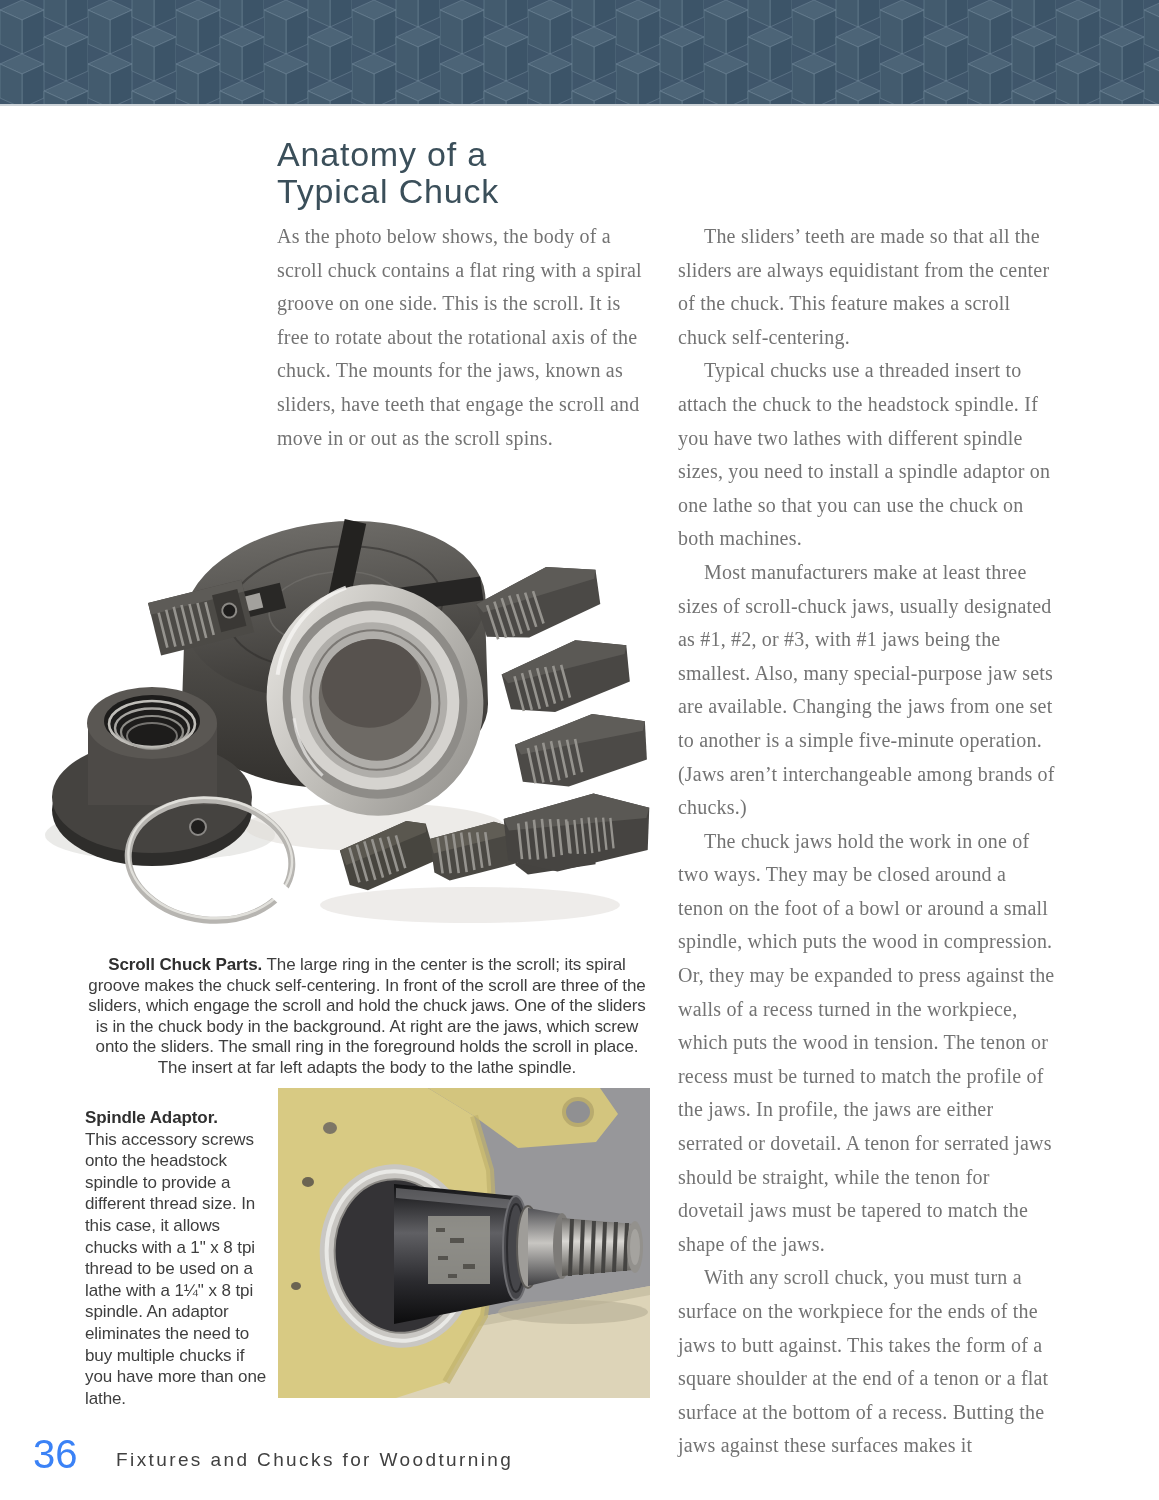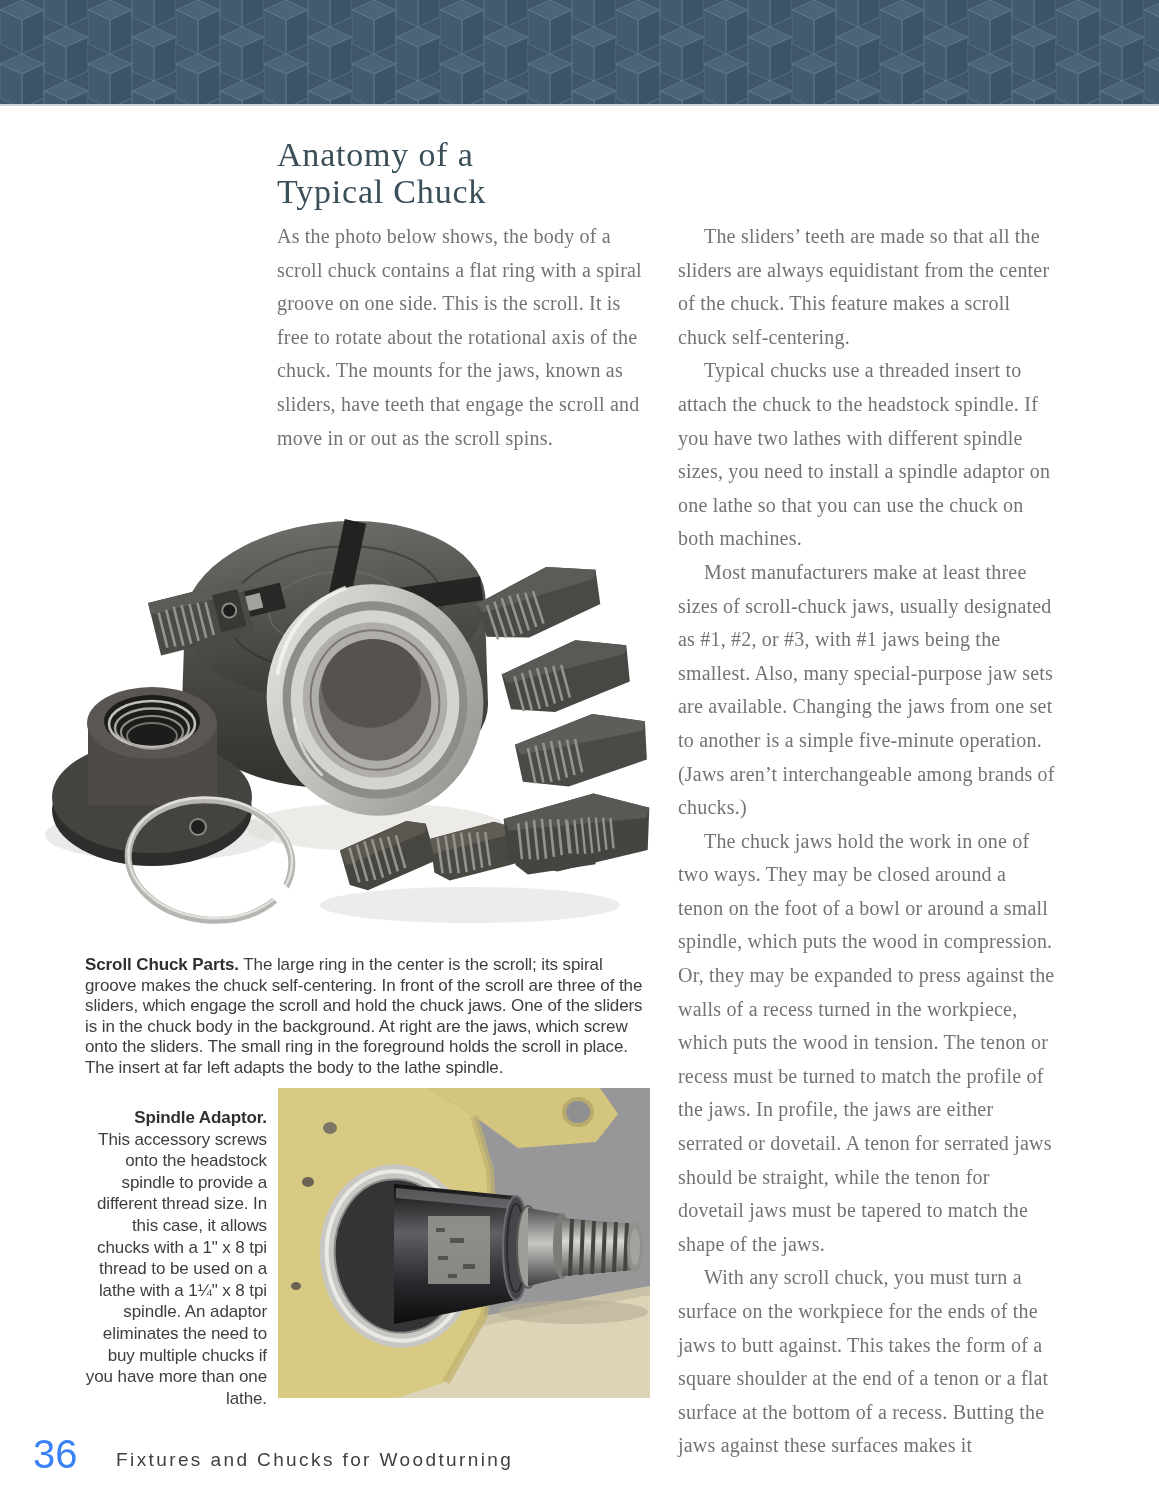--- a/index.html
+++ b/index.html
@@ -4,38 +4,38 @@
 <style>
   html,body { margin:0; padding:0; background:#ffffff; }
   .page {
     position:relative; width:1159px; height:1500px; background:#ffffff;
     overflow:hidden; font-family:"Liberation Serif", serif;
   }
   .band { position:absolute; left:0; top:0; width:1159px; height:104px;
           border-bottom:2px solid #ccd3d8; }
   .title {
     position:absolute; left:277px; top:136px;
-    font-family:Liberation Serif, serif; font-weight:300;
+    font-family:Liberation Sans, sans-serif; font-weight:300;
     font-size:34px; line-height:37px; color:#3b4f5a; letter-spacing:0.8px;
   }
   .bodycol { font-size:20px; line-height:33.6px; color:#737373; letter-spacing:0.2px; }
   .col1 { position:absolute; left:277px; top:220px; width:372px; }
   .col2 { position:absolute; left:662px; top:220px; width:378px;margin-left:16px; }
   .col2 p, .col1 p { margin:0; }
   .col2 p { text-indent:26px; }
   .photo1 { position:absolute; left:40px; top:505px; width:610px; height:430px; }
   .photo2 { position:absolute; left:278px; top:1088px; width:372px; height:310px; }
   .caption {
     font-family:"Liberation Sans", sans-serif; color:#3e3e3e;
     letter-spacing:-0.1px;
   }
   .caption1 { position:absolute; left:85px; top:938px; width:564px;
-              font-size:17px; line-height:20.6px; }
+              font-size:17px; line-height:20.6px;text-align:center; }
   .caption2 { position:absolute; left:85px; top:1090px; width:182px;
-              font-size:17px; line-height:21.6px;text-align:right; }
+              font-size:17px; line-height:21.6px; }
   .caption strong { font-weight:bold; color:#2f2f2f; }
   .caption2 strong { display:block; }
   .footer-num {
     position:absolute; left:33px; top:1432px;
     font-family:"Liberation Sans", sans-serif; font-weight:300;
     font-size:40px; color:#3b82f6;
   }
   .footer-title {
     position:absolute; left:116px; top:1449px;
     font-family:"Liberation Sans", sans-serif; font-weight:400;

